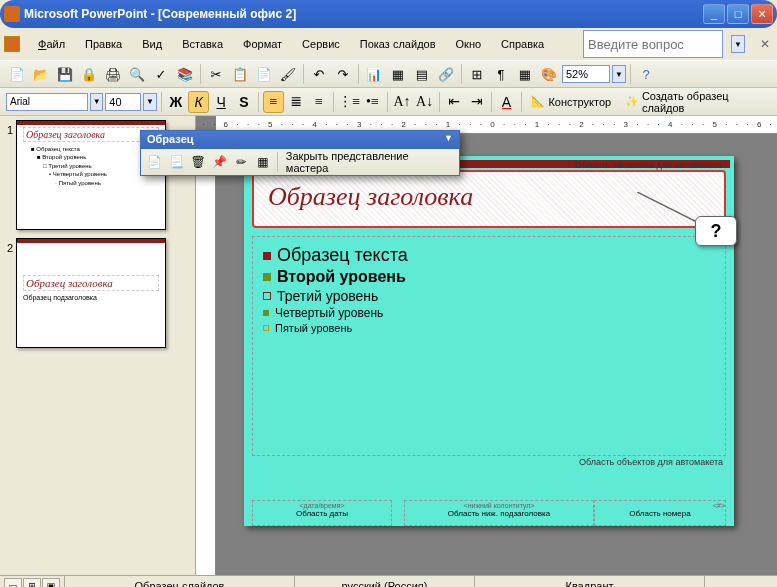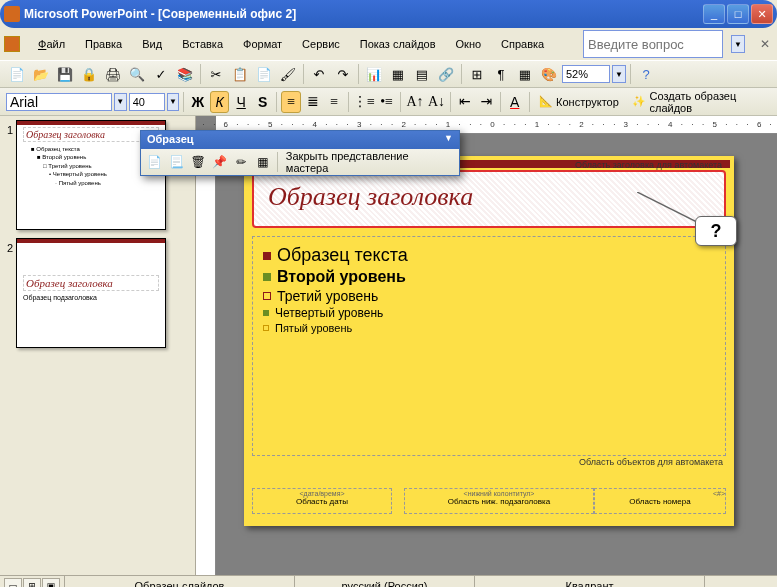--- a/index.html
+++ b/index.html
@@ -21,58 +21,58 @@
 .menubar .ask-drop { width: 14px; height: 18px; border:1px solid #7a96df; background:#dfe8f7; display:flex;align-items:center;justify-content:center; font-size:8px; }
 .menubar .doc-x { width:16px; height:16px; margin-left:4px; display:flex;align-items:center;justify-content:center; font-size:12px; color:#666; cursor:pointer; }
 
 .toolbar { height: 28px; background: linear-gradient(#f3f2e9,#e5e4d3); border-top:1px solid #fff; border-bottom:1px solid #c0c0b0; display:flex; align-items:center; padding: 0 6px; gap: 2px; }
 .tb-btn { width: 22px; height: 22px; display:flex; align-items:center; justify-content:center; cursor:pointer; border-radius:3px; font-size:13px; }
 .tb-sep { width:1px; height:20px; background:#c0c0b0; margin: 0 2px; }
 .zoom-box { width: 48px; height: 18px; border:1px solid #7a96df; background:#fff; font-size:11px; padding:0 3px; }
 .zoom-drop { width:14px; height:18px; border:1px solid #7a96df; background:#dfe8f7; display:flex;align-items:center;justify-content:center; font-size:8px; }
 
 .fmtbar { height: 28px; background: linear-gradient(#f3f2e9,#e5e4d3); border-bottom:1px solid #c0c0b0; display:flex; align-items:center; padding:0 6px; gap:2px; font-size:11px; }
-.font-box { width: 106px; height:18px; border:1px solid #7a96df; background:#fff; padding:0 3px; font-size:14px; }
+.font-box { width: 82px; height:18px; border:1px solid #7a96df; background:#fff; padding:0 3px; font-size:10px; }
 .size-box { width:36px; height:18px; border:1px solid #7a96df; background:#fff; padding:0 3px; font-size:11px; }
 .fmt-btn { width:22px; height:22px; display:flex; align-items:center; justify-content:center; cursor:pointer; border-radius:3px; font-family: "Times New Roman", serif; font-size:14px; }
 .fmt-btn.active { background:#ffd070; border:1px solid #c0a040; }
 .fmt-txt-btn { height:22px; padding:0 6px; display:flex; align-items:center; gap:3px; cursor:pointer; border-radius:3px; font-size:11px; }
 
 .workspace { display:flex; height: calc(587px - 28px - 24px - 28px - 28px - 20px); }
 
 .slide-panel { width: 196px; background:#ece9d8; border-right:1px solid #aca899; padding:4px; overflow:hidden; }
 .thumb-wrap { display:flex; align-items:flex-start; margin-bottom:8px; }
 .thumb-num { width:12px; font-size:11px; padding-top:4px; text-align:center; }
 .thumb { width:150px; height:110px; background:#fff; border:1px solid #000; box-shadow:2px 2px 3px rgba(0,0,0,0.3); padding:6px; position:relative; }
 .thumb .t-title { font-family:"Times New Roman",serif; font-style:italic; color:#8b1a1a; font-size:10px; border:1px dashed #ccc; padding:1px 2px; }
 .thumb .t-body { font-size:6px; margin-top:3px; line-height:1.4; }
 .thumb .t-body li { margin-left:8px; list-style:none; }
 .thumb::before { content:''; position:absolute; top:0; left:0; right:0; height:4px; background:#8b1a1a; }
 
 .editor { flex:1; background:#808080; position:relative; overflow:hidden; }
 .ruler-h { position:absolute; top:0; left:20px; right:0; height:18px; background:#fff; border-bottom:1px solid #888; font-size:8px; display:flex; align-items:center; justify-content:center; color:#333; letter-spacing:8px; }
 .ruler-v { position:absolute; top:18px; left:0; width:20px; bottom:0; background:#fff; border-right:1px solid #888; }
-.canvas { position:absolute; top:40px; left:48px; width:490px; height:370px; background:#fde047; box-shadow:3px 3px 6px rgba(0,0,0,0.5); }
+.canvas { position:absolute; top:40px; left:48px; width:490px; height:370px; background:#5eead4; box-shadow:3px 3px 6px rgba(0,0,0,0.5); }
 .canvas::before { content:''; position:absolute; top:4px; left:4px; right:4px; height:8px; background:#8b1a1a; }
 
 .ph { position:absolute; border:1px dashed #999; font-size:9px; }
 .ph-label { position:absolute; top:-12px; right:2px; font-size:9px; color:#333; }
 .title-ph { top:14px; left:8px; right:8px; height:58px; border:2px solid #e03030; border-radius:4px; background:repeating-linear-gradient(45deg,#f8f0f0,#f8f0f0 2px,#fff 2px,#fff 4px); }
 .title-text { font-family:"Times New Roman",serif; font-style:italic; color:#8b1a1a; font-size:26px; padding:10px 14px; }
 .body-ph { top:80px; left:8px; right:8px; height:220px; padding:6px 10px; }
 .body-ph ul { list-style:none; }
 .body-ph li { font-family:"Times New Roman",serif; margin:2px 0; display:flex; align-items:center; gap:6px; }
 .bullet { display:inline-block; width:8px; height:8px; }
 .lvl1 { font-size:18px; } .lvl1 .bullet{ background:#8b1a1a;width:8px;height:8px; border:2px solid #8b1a1a;}
 .lvl2 { font-size:16px; font-weight:bold; margin-left:20px;} .lvl2 .bullet{background:#6b8e23;}
 .lvl3 { font-size:14px; margin-left:40px;} .lvl3 .bullet{border:1px solid #8b1a1a;background:none;}
 .lvl4 { font-size:12px; margin-left:60px;} .lvl4 .bullet{background:#6b8e23;width:6px;height:6px;}
 .lvl5 { font-size:11px; margin-left:80px;} .lvl5 .bullet{border:1px solid #cc9900;background:none;width:6px;height:6px;}
 
-.footer-ph { position:absolute; bottom:12px; height:26px; border:1px dashed #999; font-size:8px; text-align:center; padding-top:1px; }
+.footer-ph { position:absolute; bottom:0; height:26px; border:1px dashed #999; font-size:8px; text-align:center; padding-top:1px; }
 .fp1 { left:8px; width:140px; } .fp2 { left:160px; width:190px; } .fp3 { right:8px; width:132px; }
 .fp-lbl { font-size:7px; color:#666; }
 
 .callout { position:absolute; top:100px; right:40px; width:42px; height:30px; background:#fff; border:1px solid #666; border-radius:6px; box-shadow:2px 2px 4px rgba(0,0,0,0.4); display:flex; align-items:center; justify-content:center; font-size:18px; font-weight:bold; }
 .callout-tail { position:absolute; top:76px; right:80px; width:60px; height:40px; }
 
 .float-tb { position:absolute; top:130px; left:140px; width:320px; background:linear-gradient(#7aa3e8,#6090e0); border:1px solid #3e6db5; box-shadow:3px 3px 8px rgba(0,0,0,0.5); z-index:100; }
 .float-tb .ft-title { height:18px; background:linear-gradient(#4a7ad0,#3a6ac0); color:#fff; font-size:11px; font-weight:bold; padding:2px 6px; display:flex; }
 .float-tb .ft-title .ft-drop { margin-left:auto; font-size:9px; }
 .float-tb .ft-body { height:26px; background:linear-gradient(#f3f2e9,#e5e4d3); display:flex; align-items:center; padding:0 4px; gap:2px; font-size:11px; }

